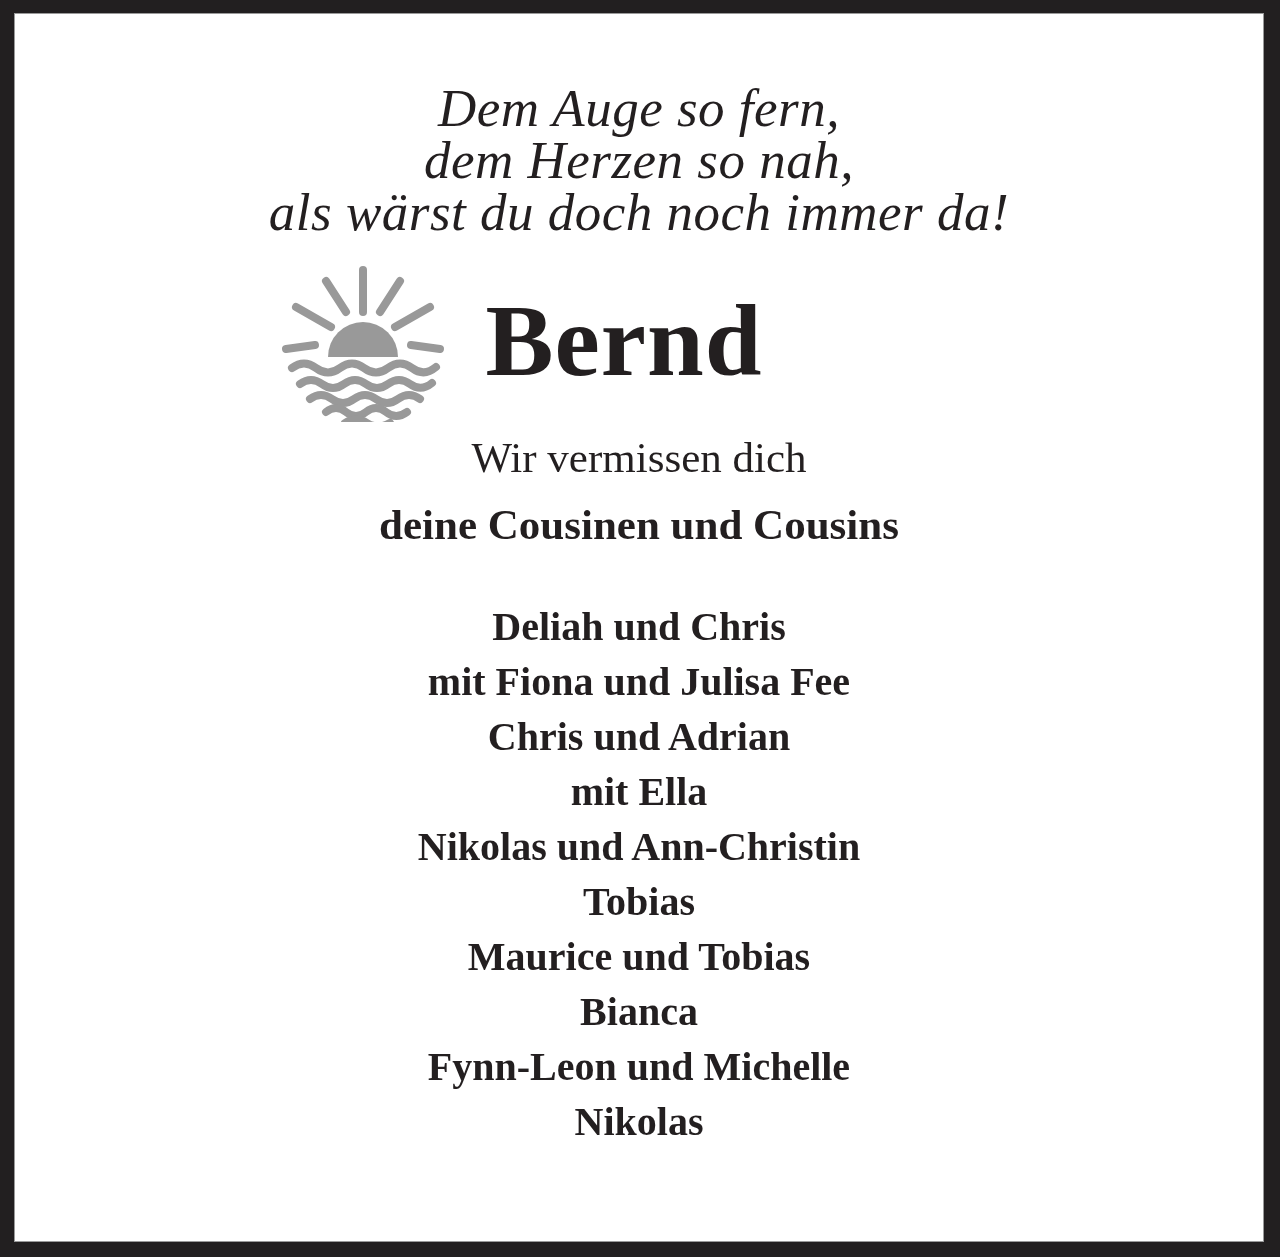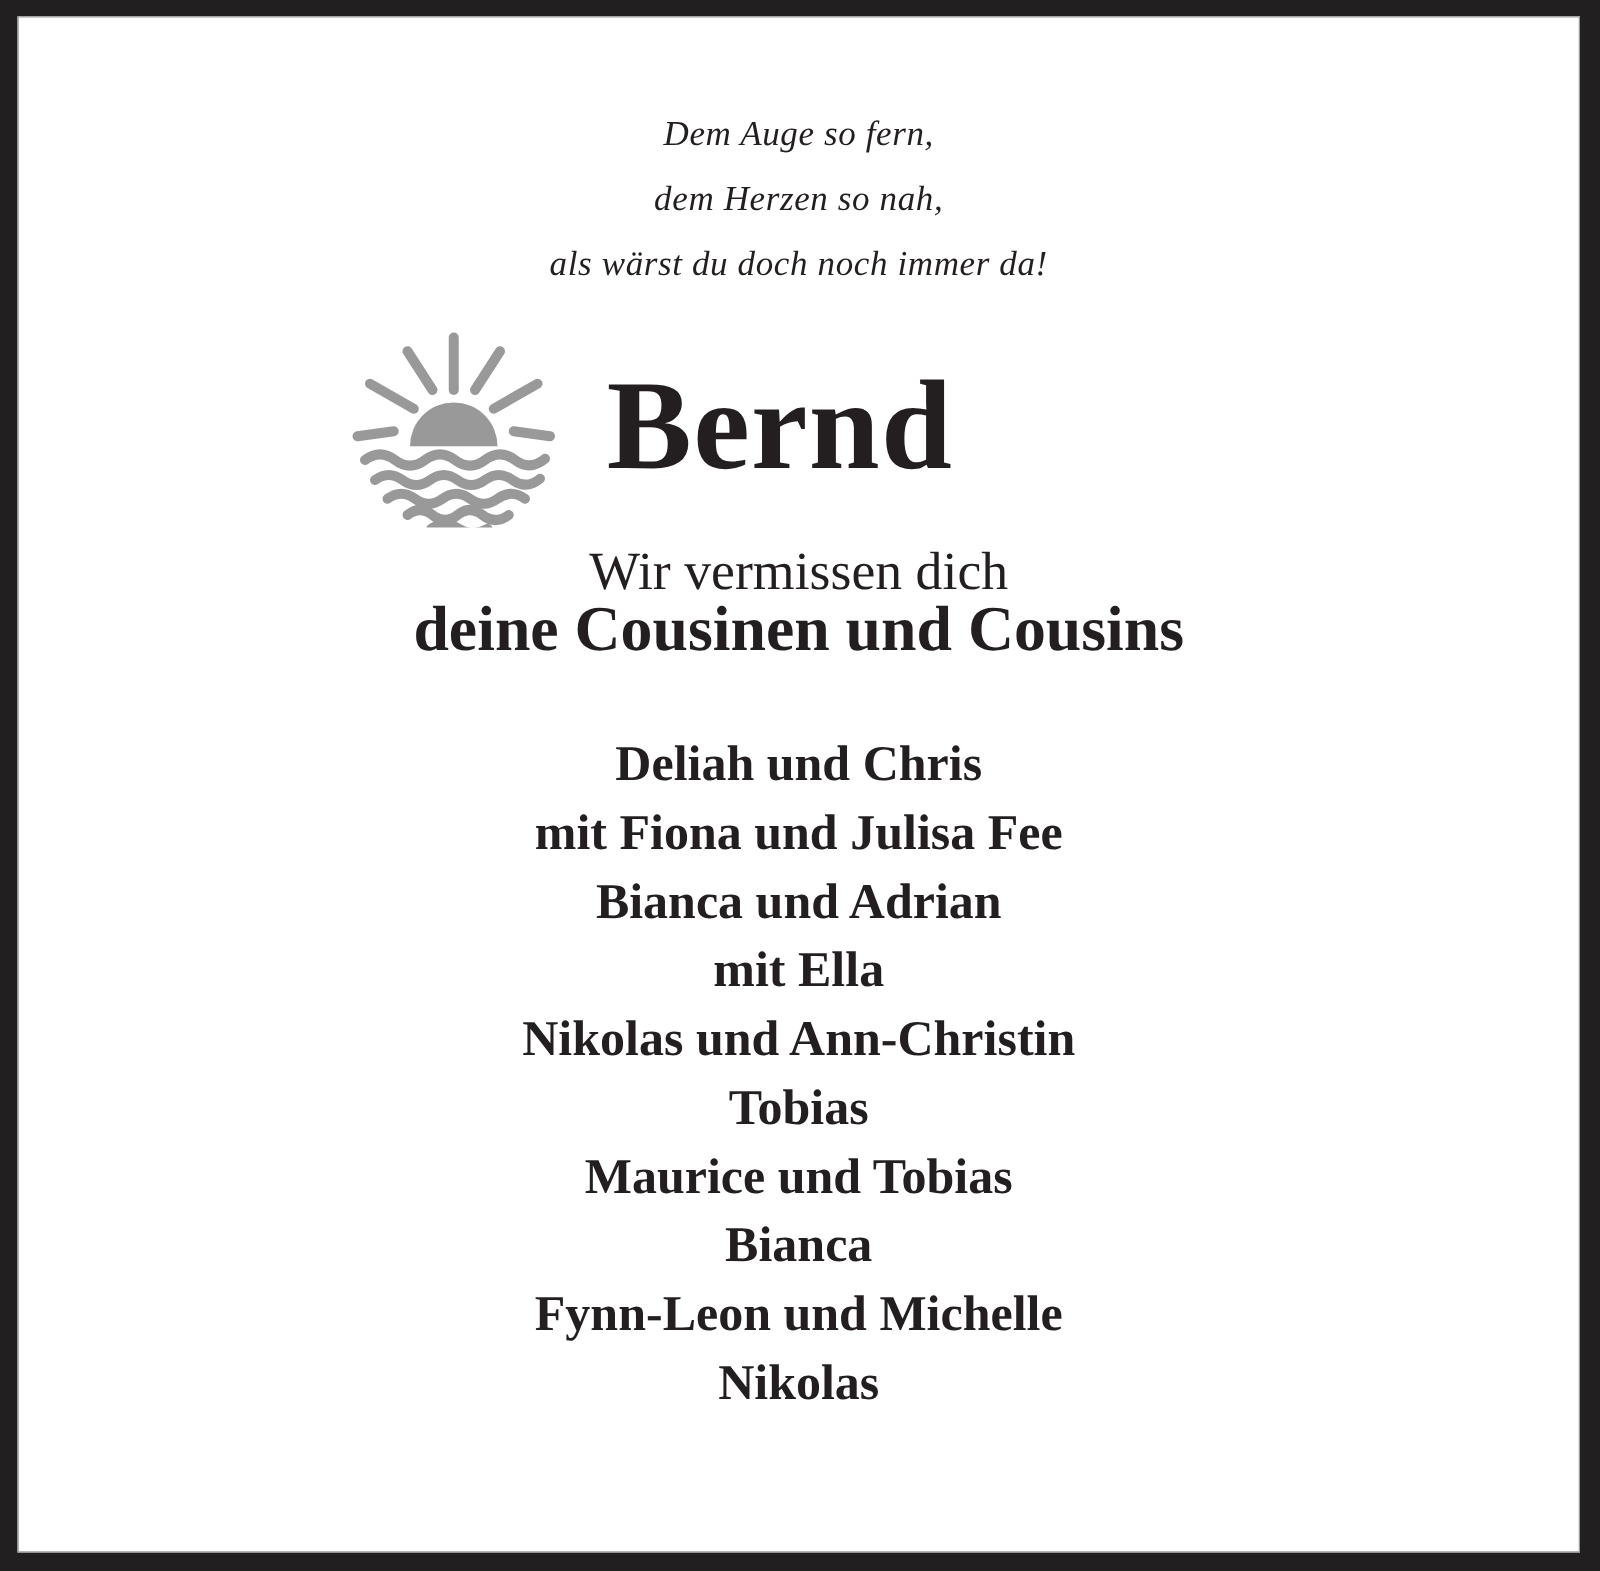--- a/index.html
+++ b/index.html
@@ -25,21 +25,21 @@
     box-sizing: border-box;
     width: 100%;
     height: 100%;
     background: #ffffff;
     border: 1px solid #9a9a9a;
     padding-top: 68px;
     text-align: center;
   }
   .quote {
     font-style: italic;
-    font-size: 28px;
+    font-size: 53px;
     line-height: 52px;
     letter-spacing: 0.5px;
     color: #231f20;
   }
   .header-row {
     position: relative;
     height: 162px;
     margin-top: 22px;
   }
   .logo {
@@ -60,21 +60,22 @@
     line-height: 1;
     letter-spacing: 1px;
     padding-right: 30px;
   }
   .missing-line {
     margin-top: 14px;
     font-size: 43px;
     line-height: 1;
   }
   .relation-line {
-    font-size: 51px;
+    margin-top: 24px;
+    font-size: 43px;
     font-weight: bold;
     line-height: 1;
   }
   .mourners {
     margin-top: 53px;
     font-size: 40px;
     font-weight: bold;
   }
   .mourner-line {
     line-height: 55px;
@@ -120,21 +121,21 @@
 
     <div class="missing-line">Wir vermissen dich</div>
     <div class="relation-line">deine Cousinen und Cousins</div>
 
     <div class="mourners">
 
         <div class="mourner-line">Deliah und Chris</div>
 
         <div class="mourner-line">mit Fiona und Julisa Fee</div>
 
-        <div class="mourner-line">Bianca und Adrian</div>
+        <div class="mourner-line">Chris und Adrian</div>
 
         <div class="mourner-line">mit Ella</div>
 
         <div class="mourner-line">Nikolas und Ann-Christin</div>
 
         <div class="mourner-line">Tobias</div>
 
         <div class="mourner-line">Maurice und Tobias</div>
 
         <div class="mourner-line">Bianca</div>

